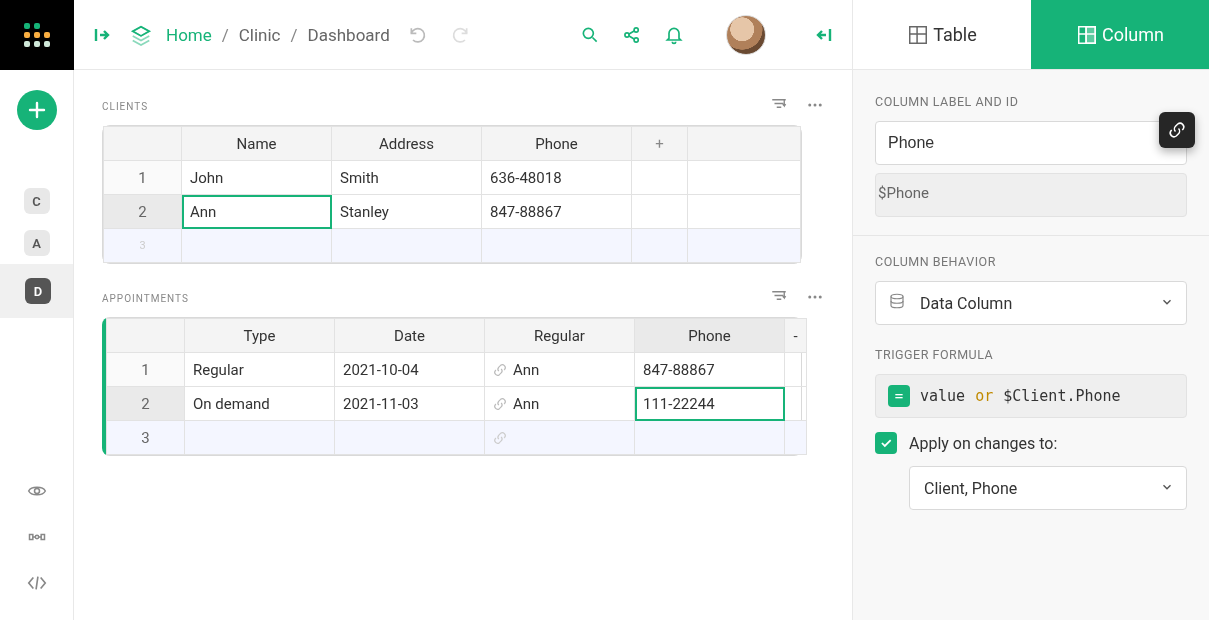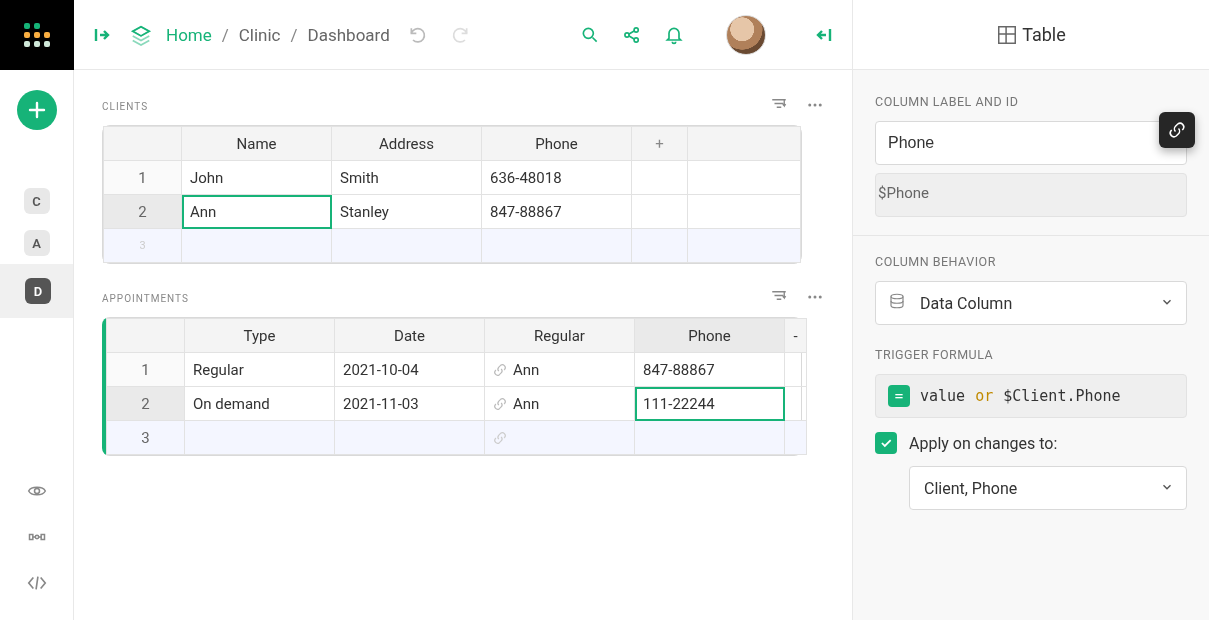--- a/index.html
+++ b/index.html
@@ -354,20 +354,28 @@
 
 <div class="rightpanel">
   <div class="rp-tabs">
     <div class="rp-tab inactive">
       <svg width="22" height="22" viewBox="0 0 24 24" fill="none" stroke="#666" stroke-width="1.6">
           <rect x="3" y="3" width="18" height="18"></rect>
           <path d="M3 11h18M11 3v18"></path>
         </svg>
       <span>Table</span>
     </div>
+    <div class="rp-tab active">
+      <svg width="22" height="22" viewBox="0 0 24 24" fill="none" stroke="#fff" stroke-width="1.6">
+          <rect x="3" y="3" width="18" height="18"></rect>
+          <path d="M3 11h18M11 3v18"></path>
+          <rect x="11" y="3" width="10" height="18" fill="rgba(255,255,255,.3)"></rect>
+        </svg>
+      <span>Column</span>
+    </div>
   </div>
 
   <div class="rp-body">
     <div class="rp-label">COLUMN LABEL AND ID</div>
     <input class="rp-input" value="Phone" style="">
     <div class="rp-readonly">$Phone</div>
 
     <hr class="rp-div">
 
     <div class="rp-label">COLUMN BEHAVIOR</div>

